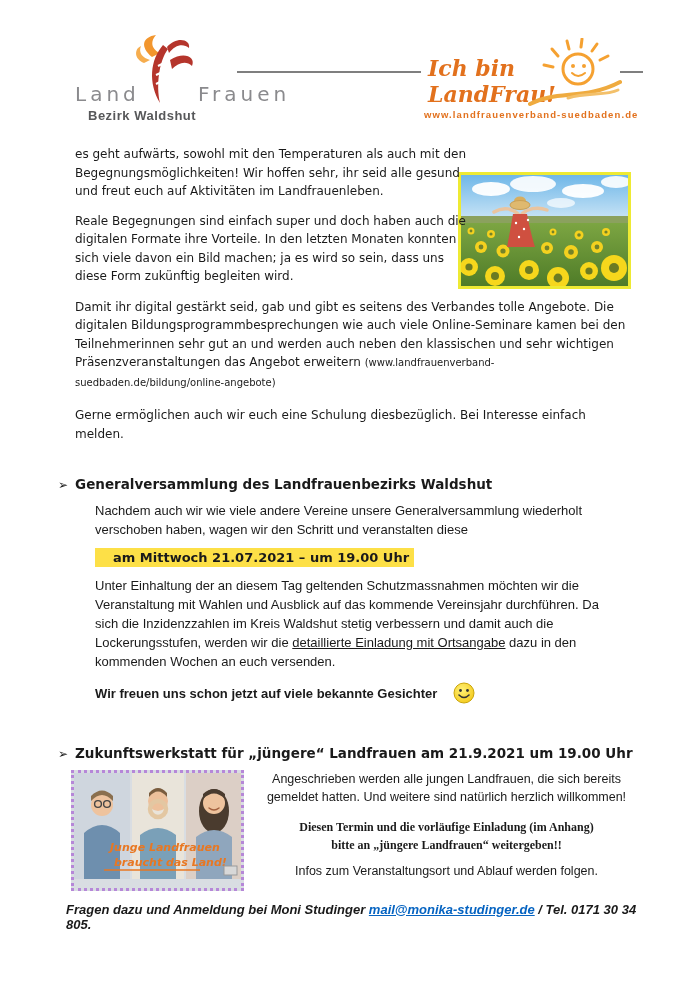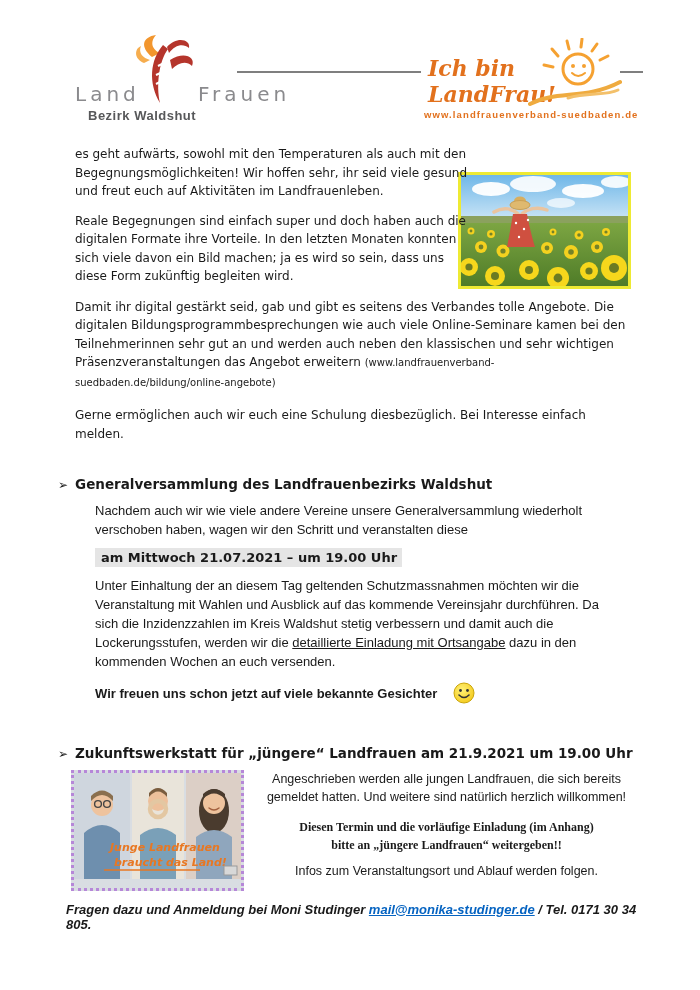--- a/index.html
+++ b/index.html
@@ -52,22 +52,22 @@
   .sec-head {
     font-family:"DejaVu Sans", sans-serif; font-size:13.5px; font-weight:bold;
     margin-left:-17px; display:flex; align-items:baseline;
   }
   .sec-head .arr { font-size:12px; margin-right:7px; font-weight:normal; }
   .sec1-head { margin-top:33px; }
   .sec2-head { margin-top:41px; }
   .indent { margin-left:20px; width:505px; }
   .spar { font-size:13px; line-height:19px; margin:9px 0 0 0; }
   .hl {
-    display:inline-block; background:#e5e5e5; font-family:"DejaVu Sans", sans-serif;
-    font-size:13px; font-weight:bold; padding:2px 5px 2px 6px; margin-top:9px;
+    display:inline-block; background:#fde047; font-family:"DejaVu Sans", sans-serif;
+    font-size:13px; font-weight:bold; padding:2px 5px 2px 18px; margin-top:9px;
   }
   .u { text-decoration:underline; }
   .bold-line { font-size:13px; font-weight:bold; margin-top:11px; display:flex; align-items:center; }
   .bold-line .smiley { margin-left:16px; }
   .sec2-row { display:flex; gap:12px; margin-top:9px; margin-left:-4px; }
   .col2 { width:382px;text-align:center; }
   .col2 .spar0 { font-size:12.5px; line-height:18px; margin:0; }
   .comic-bold { font-family:Liberation Serif, serif; font-size:12px; font-weight:bold; line-height:18px; margin-top:12px; }
   .comic-bold span { display:block; }
   .infos { font-size:12.5px; margin-top:10px; }
@@ -181,21 +181,21 @@
         <circle cx="58" cy="62" r="1.2" fill="#ffffff"></circle>
           <circle cx="67" cy="45" r="1.2" fill="#ffffff"></circle>
         <ellipse cx="59" cy="26" rx="6" ry="4.5" fill="#d8ae5f"></ellipse>
         <ellipse cx="59" cy="30" rx="10" ry="4.5" fill="#dfb96f" stroke="#c9a055" stroke-width="1"></ellipse>
       </g>
     </svg>
   </div>
 
   <div class="flow">
 
-    <p class="cpar p1 w-narrow">es geht aufwärts, sowohl mit den Temperaturen als auch mit den Begegnungsmöglichkeiten! Wir hoffen sehr, ihr seid viele gesund und freut euch auf Aktivitäten im Landfrauenleben.</p>
+    <p class="cpar p1 w-narrow">es geht aufwärts, sowohl mit den Temperaturen als auch mit den Begegnungsmöglichkeiten! Wir hoffen sehr, ihr seid alle gesund und freut euch auf Aktivitäten im Landfrauenleben.</p>
     <p class="cpar p2 w-narrow">Reale Begegnungen sind einfach super und doch haben auch die digitalen Formate ihre Vorteile. In den letzten Monaten konnten sich viele davon ein Bild machen; ja es wird so sein, dass uns diese Form zukünftig begleiten wird.</p>
     <p class="cpar p3"><span>Damit ihr digital gestärkt seid, gab und gibt es seitens des Verbandes tolle Angebote. Die digitalen Bildungsprogrammbesprechungen wie auch viele Online-Seminare kamen bei den Teilnehmerinnen sehr gut an und werden auch neben den klassischen und sehr wichtigen Präsenzveranstaltungen das Angebot erweitern </span><span class="small-link">(www.landfrauenverband-suedbaden.de/bildung/online-angebote)</span></p>
     <p class="cpar p4">Gerne ermöglichen auch wir euch eine Schulung diesbezüglich. Bei Interesse einfach melden.</p>
 
     <div class="sec-head sec1-head">
       <span class="arr">➢</span>
       <span>Generalversammlung des Landfrauenbezirks Waldshut</span>
     </div>
     <div class="indent">
       <p class="spar">Nachdem auch wir wie viele andere Vereine unsere Generalversammlung wiederholt verschoben haben, wagen wir den Schritt und veranstalten diese</p>

